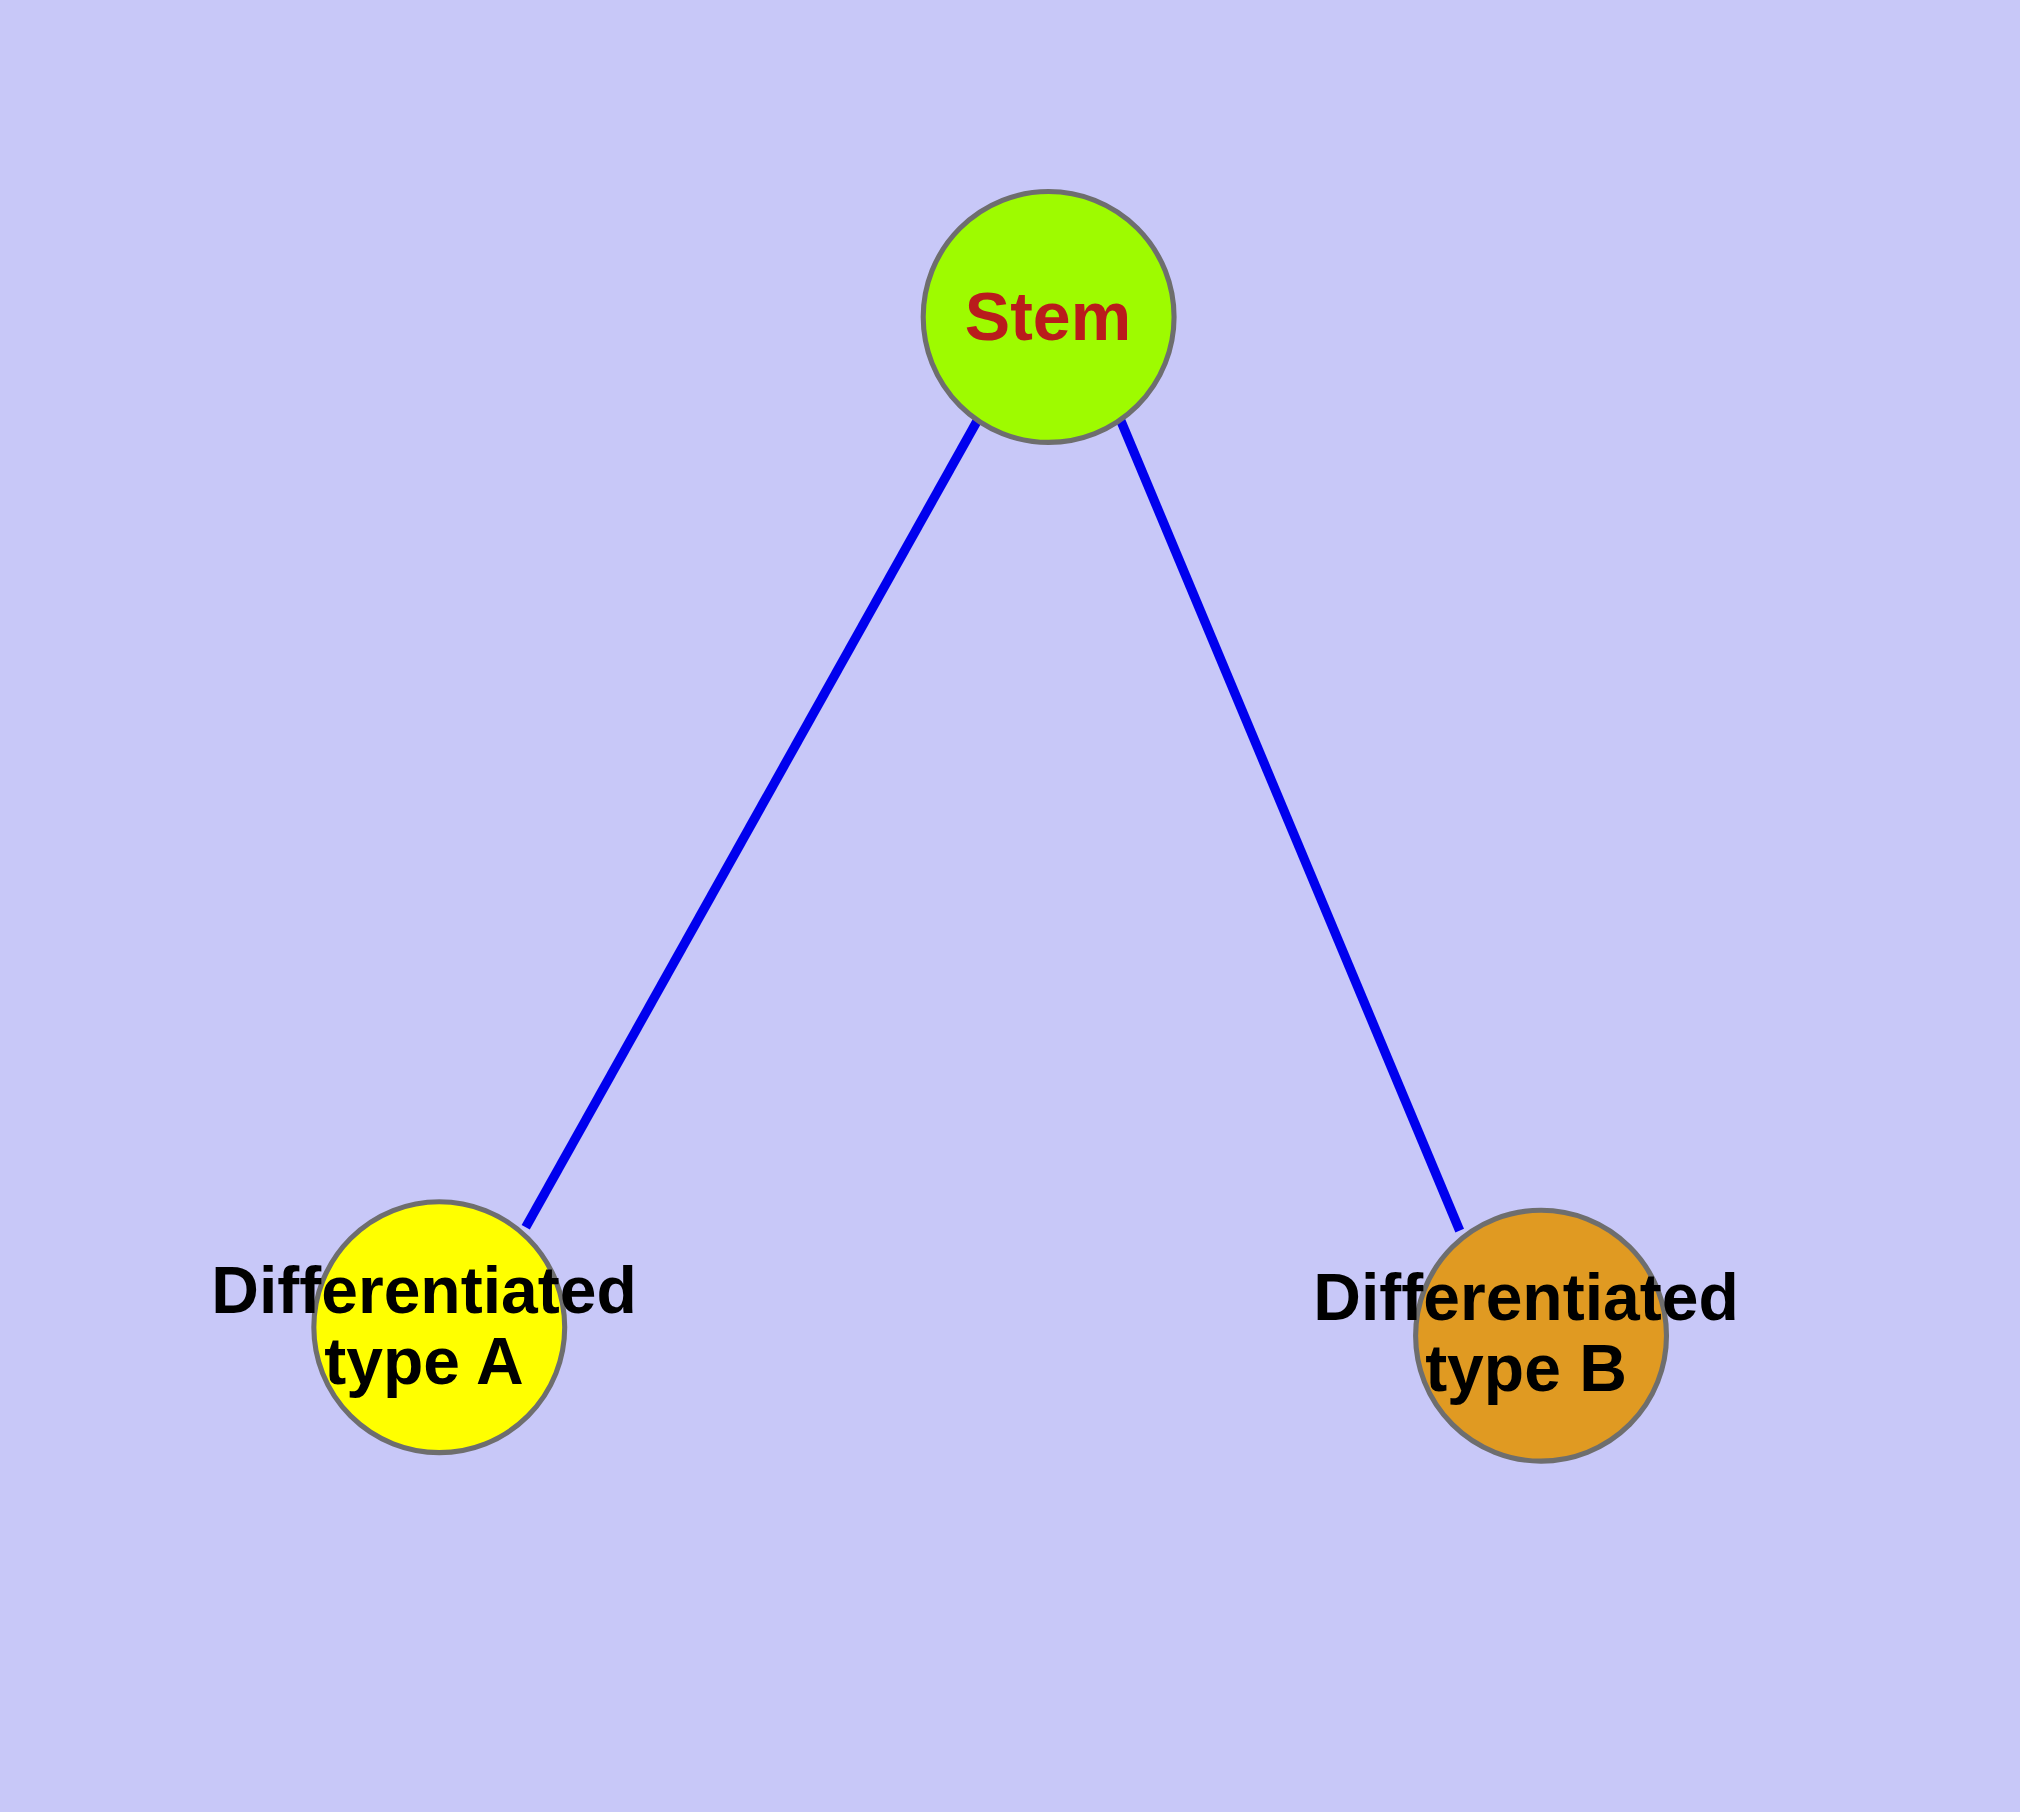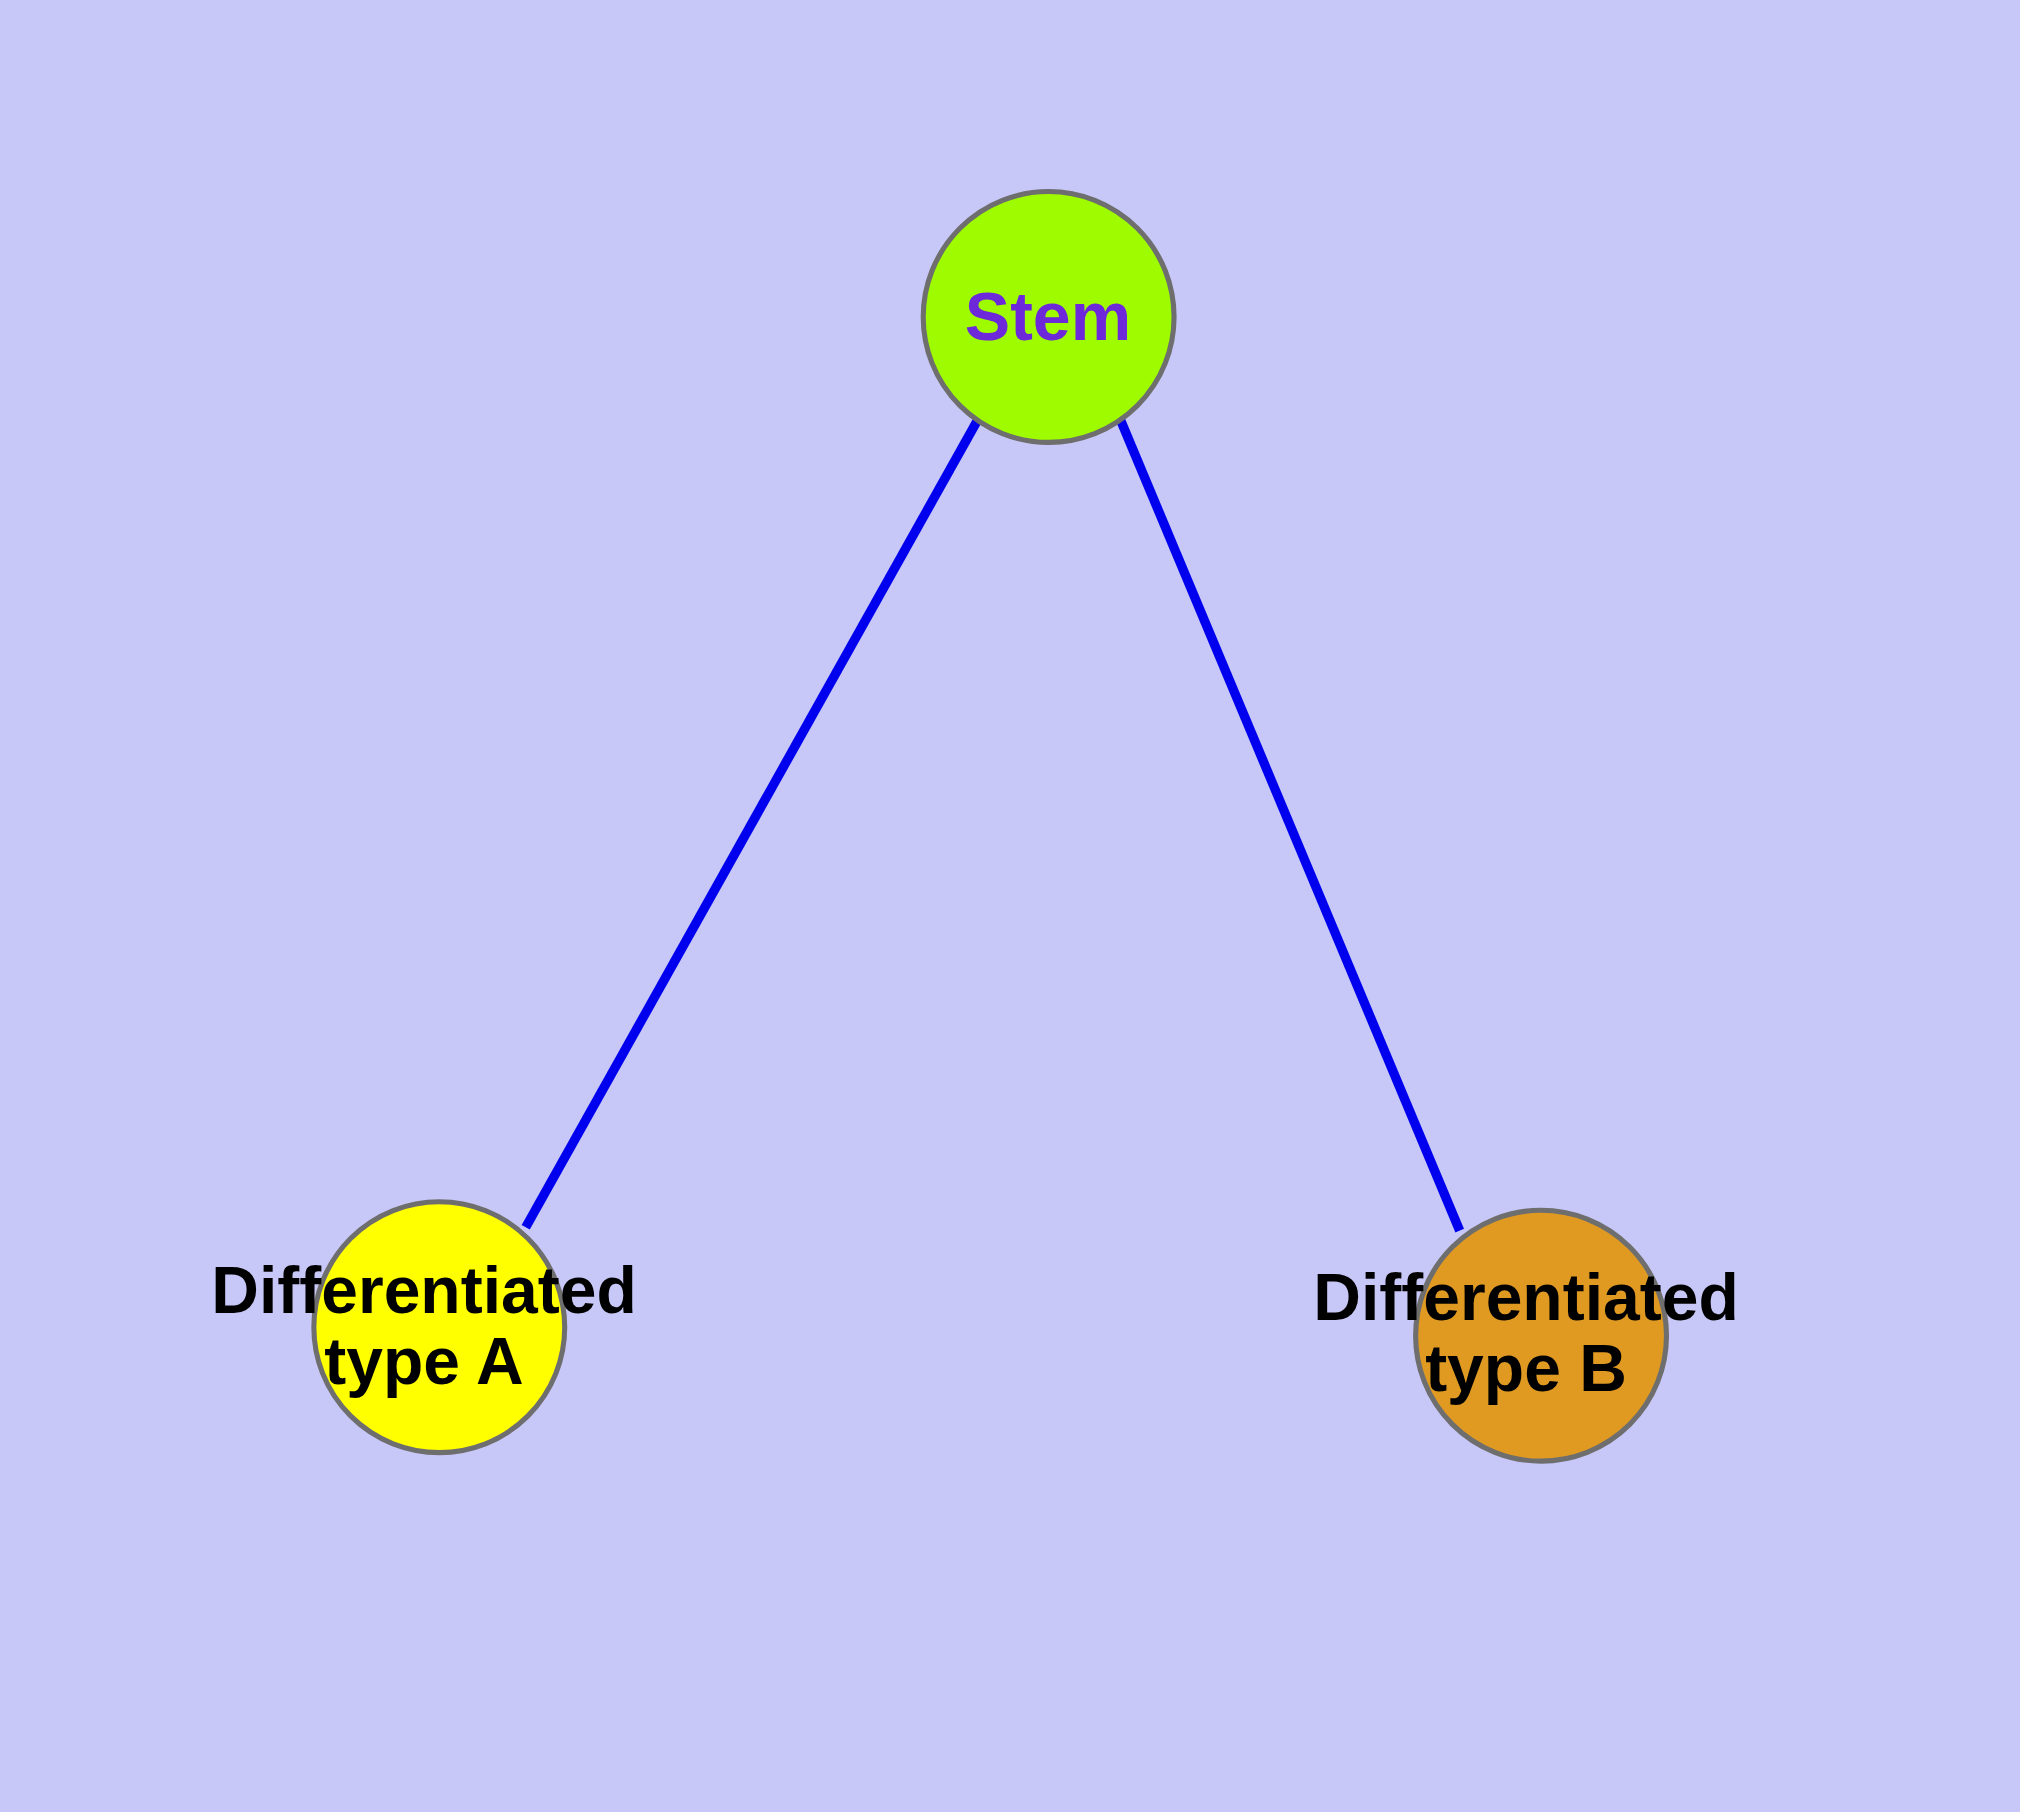--- a/index.html
+++ b/index.html
@@ -69,21 +69,21 @@
       <line id="svg-edge-1" stroke-linecap="butt" x1="1322" y1="496" x2="1722" y2="1452" stroke="#0000ee" stroke-width="11"></line>
     </g>
 
     <g>
       <circle id="svg-node-0" cx="1237" cy="374" r="148" fill="#9efb00" stroke="#6e6e6e" stroke-width="6"></circle>
       <circle id="svg-node-1" cx="518" cy="1566" r="148" fill="#ffff00" stroke="#6e6e6e" stroke-width="6"></circle>
       <circle id="svg-node-2" cx="1818" cy="1576" r="148" fill="#e09a22" stroke="#6e6e6e" stroke-width="6"></circle>
     </g>
   </svg>
 
-  <div class="node-label" id="label-stem" style="font-size: 68px; color: #6d28d9;">Stem</div>
+  <div class="node-label" id="label-stem" style="font-size: 68px; color: #b91c1c;">Stem</div>
 
   <div class="node-label" id="label-type-a" style="font-size: 66px; color: rgb(0, 0, 0);">Differentiated
 type A</div>
 
   <div class="node-label" id="label-type-b" style="font-size: 66px; color: rgb(0, 0, 0);">Differentiated
 type B</div>
 
 </div>
 
 

